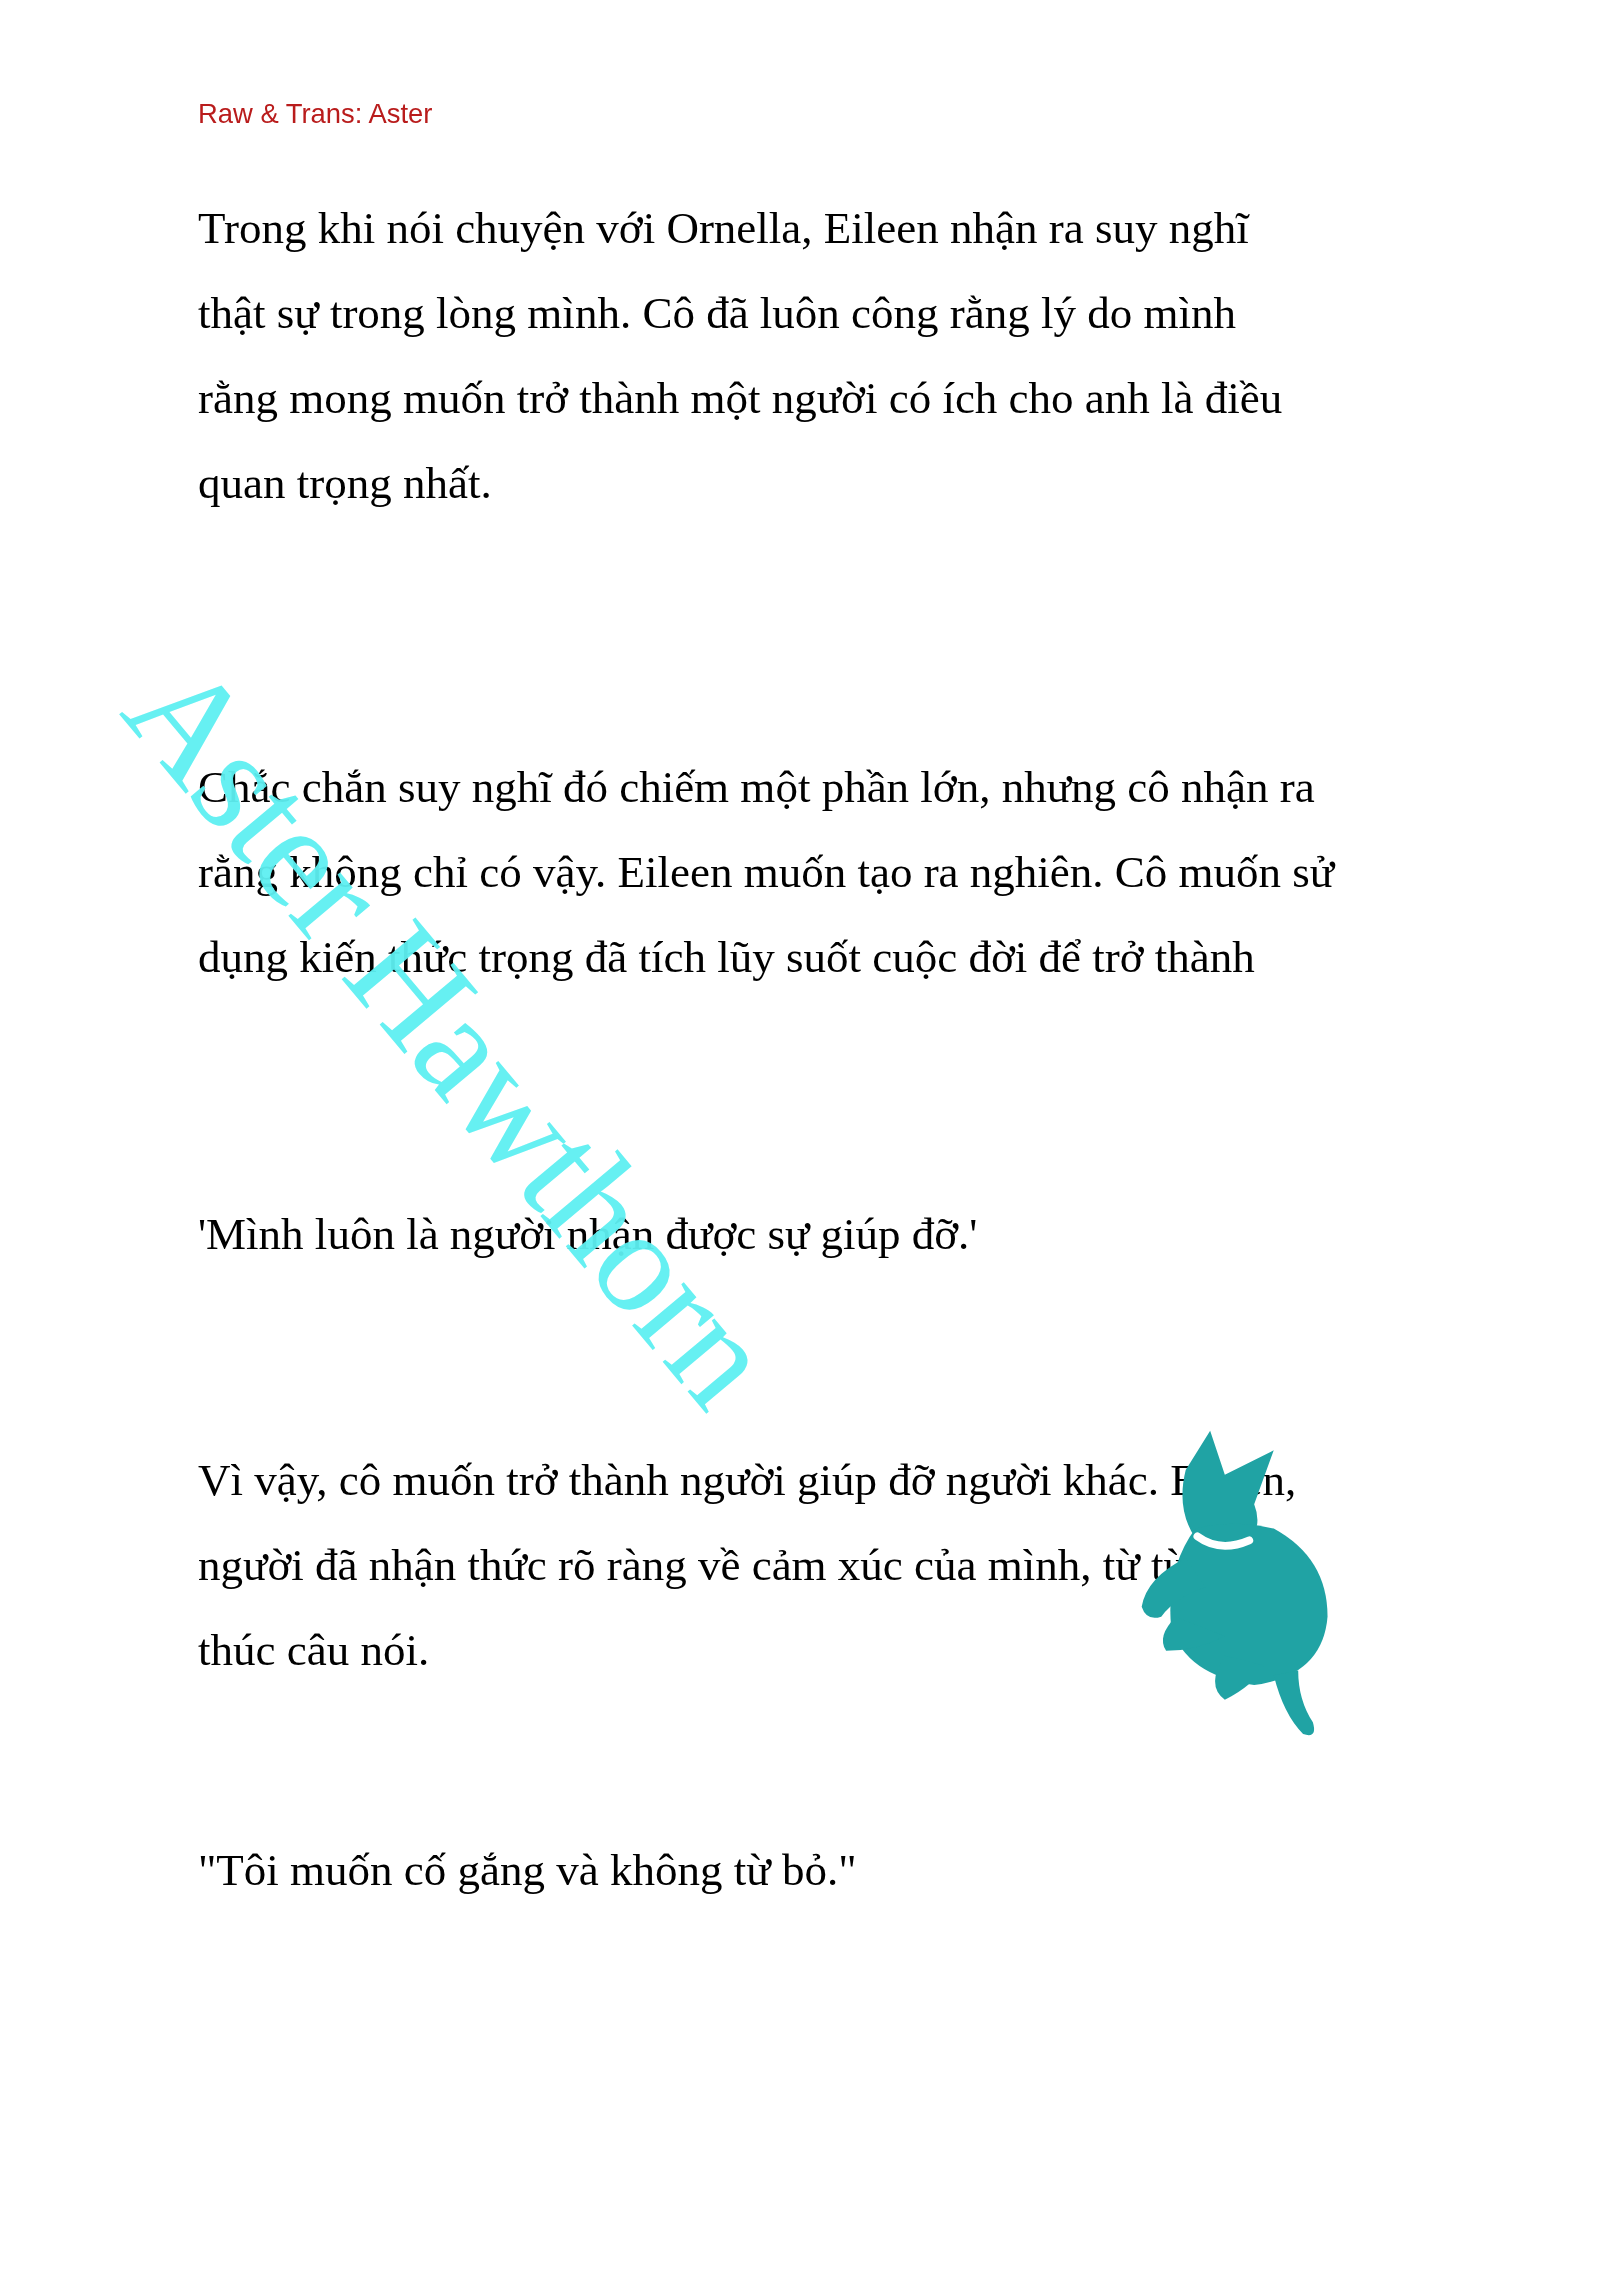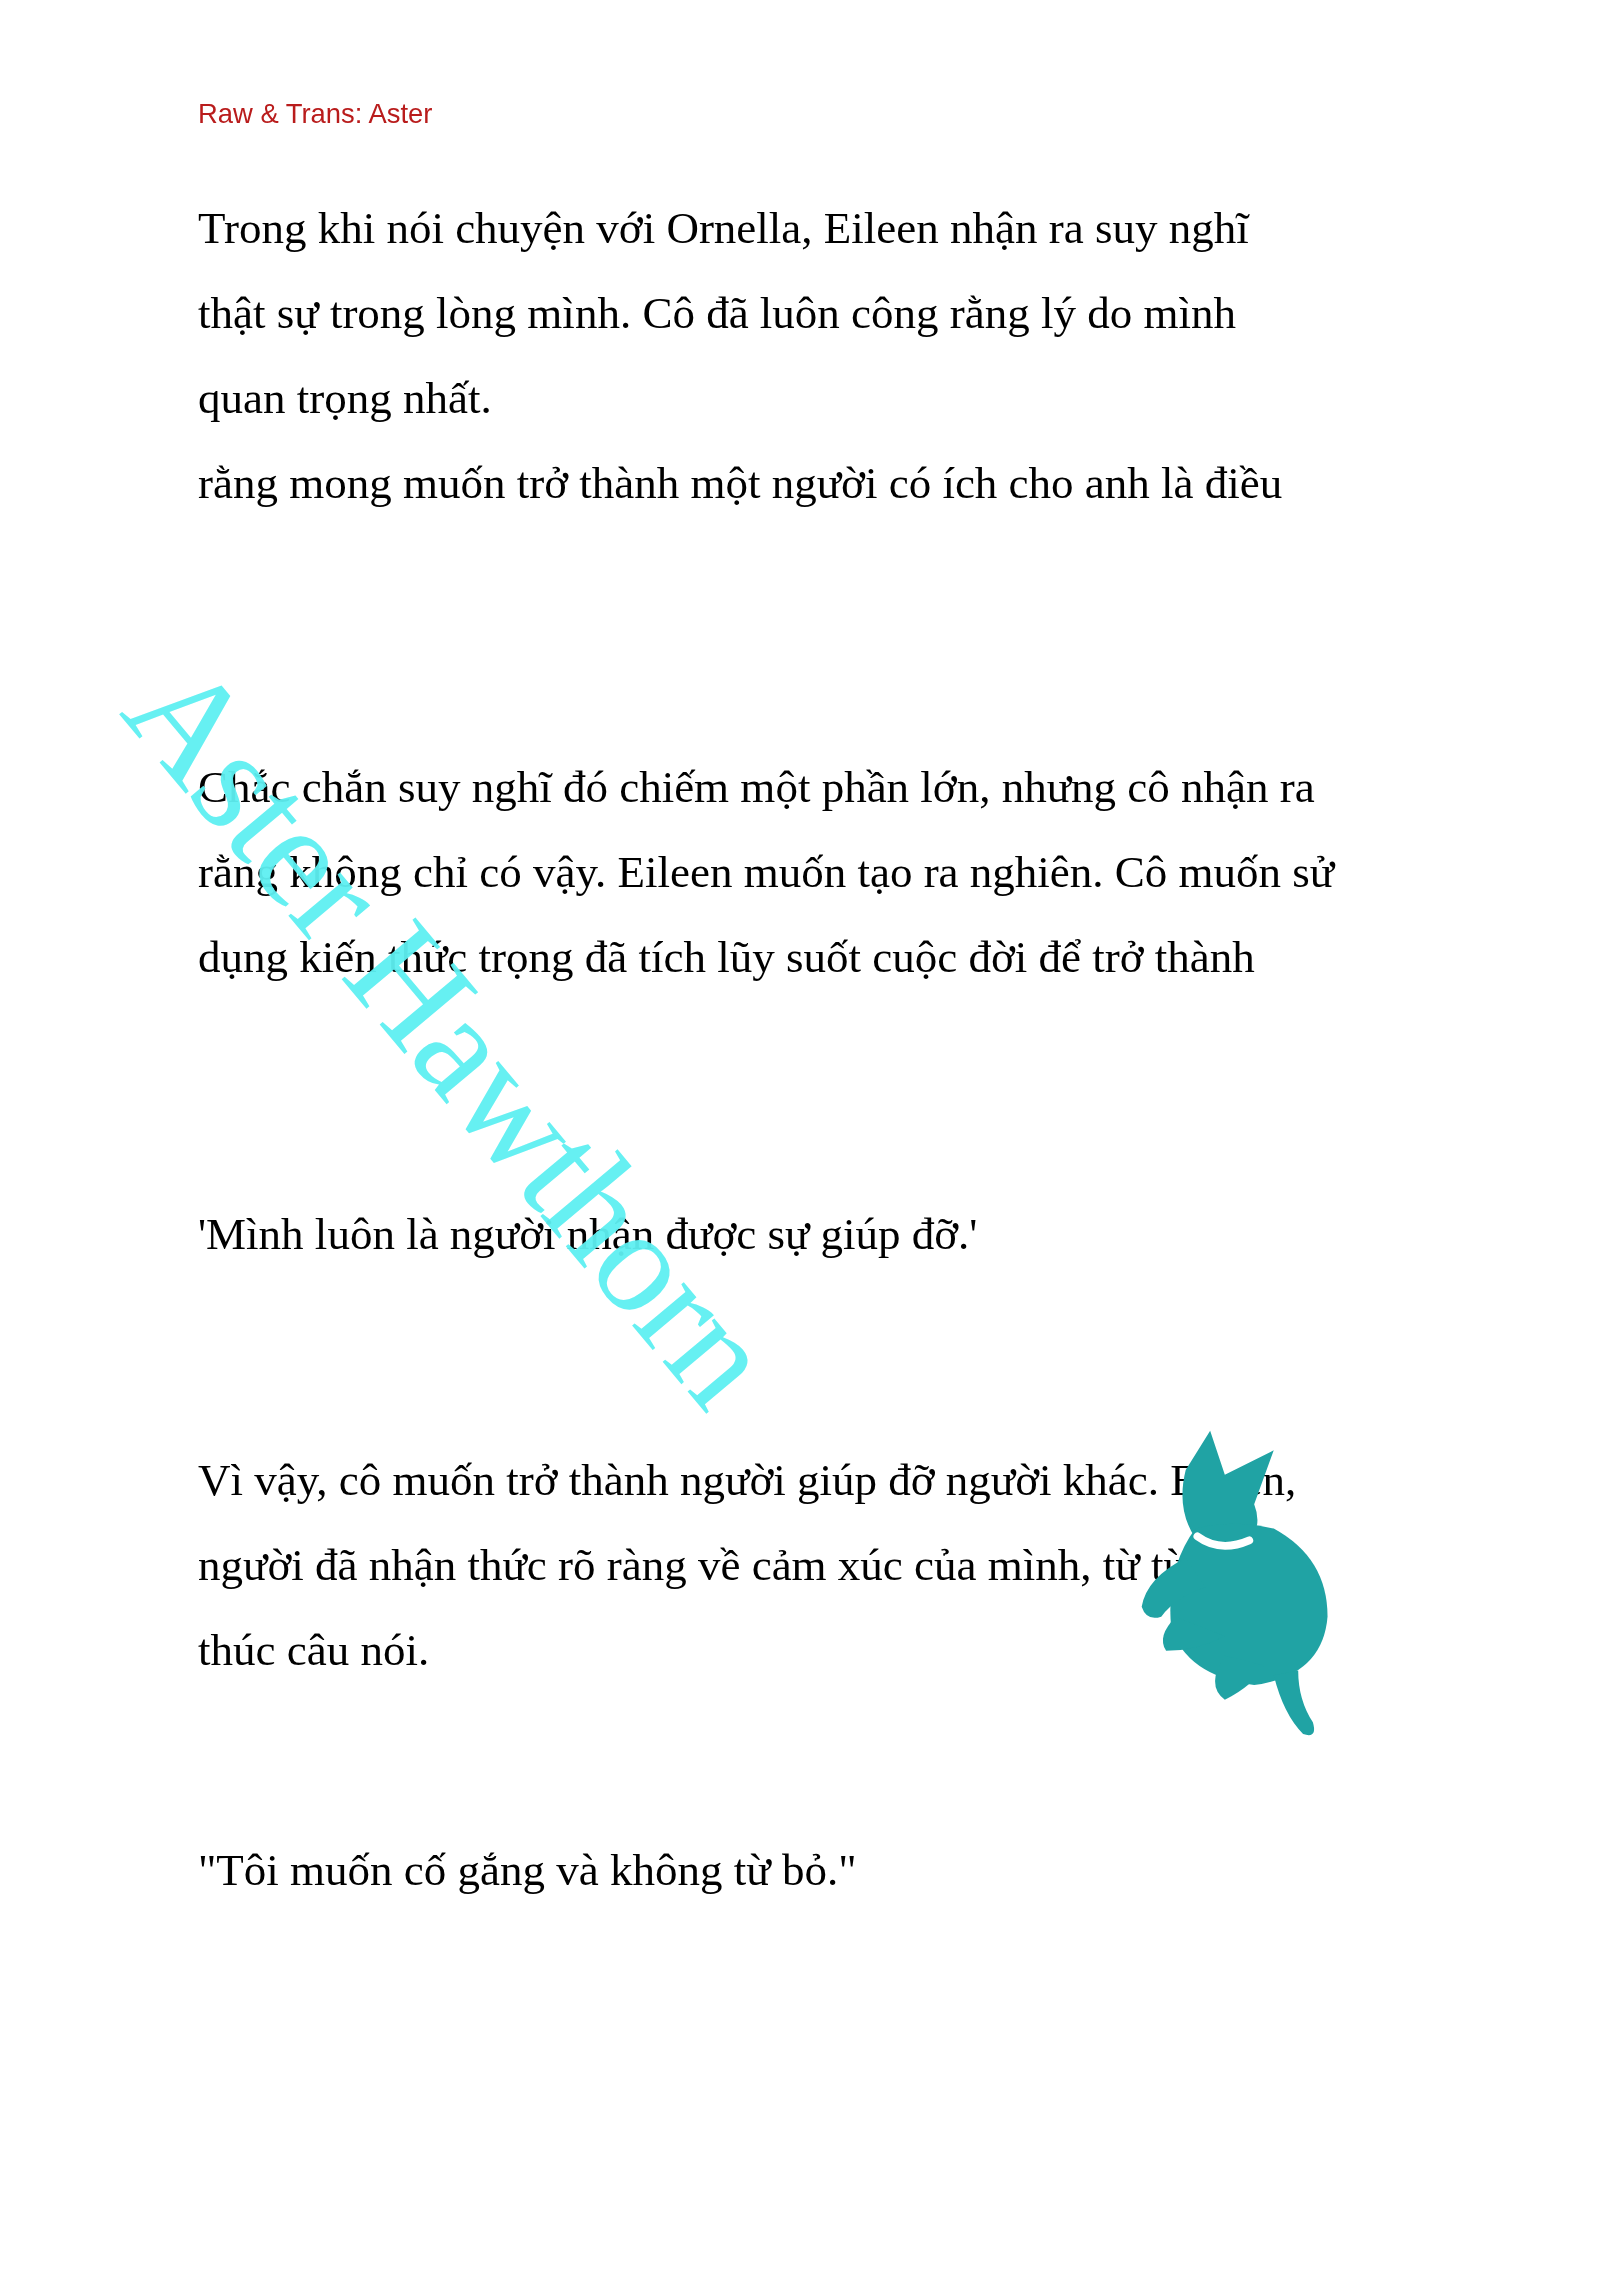--- a/index.html
+++ b/index.html
@@ -50,22 +50,22 @@
 </head>
 <body>
 
 <div class="page">
 
   <div class="header">Raw &amp; Trans: Aster</div>
 
   <div class="para" style="top:186px">
     <span class="line">Trong khi nói chuyện với Ornella, Eileen nhận ra suy nghĩ</span>
     <span class="line">thật sự trong lòng mình. Cô đã luôn công rằng lý do mình</span>
+    <span class="line">rằng mong muốn trở thành một người có ích cho anh là điều</span>
     <span class="line">quan trọng nhất.</span>
-    <span class="line">rằng mong muốn trở thành một người có ích cho anh là điều</span>
   </div>
 
   <div class="para" style="top:745px">
     <span class="line">Chắc chắn suy nghĩ đó chiếm một phần lớn, nhưng cô nhận ra</span>
     <span class="line">rằng không chỉ có vậy. Eileen muốn tạo ra nghiên. Cô muốn sử</span>
     <span class="line">dụng kiến thức trọng đã tích lũy suốt cuộc đời để trở thành</span>
   </div>
 
   <div class="para" style="top:1192px">
     <span class="line">'Mình luôn là người nhận được sự giúp đỡ.'</span>

